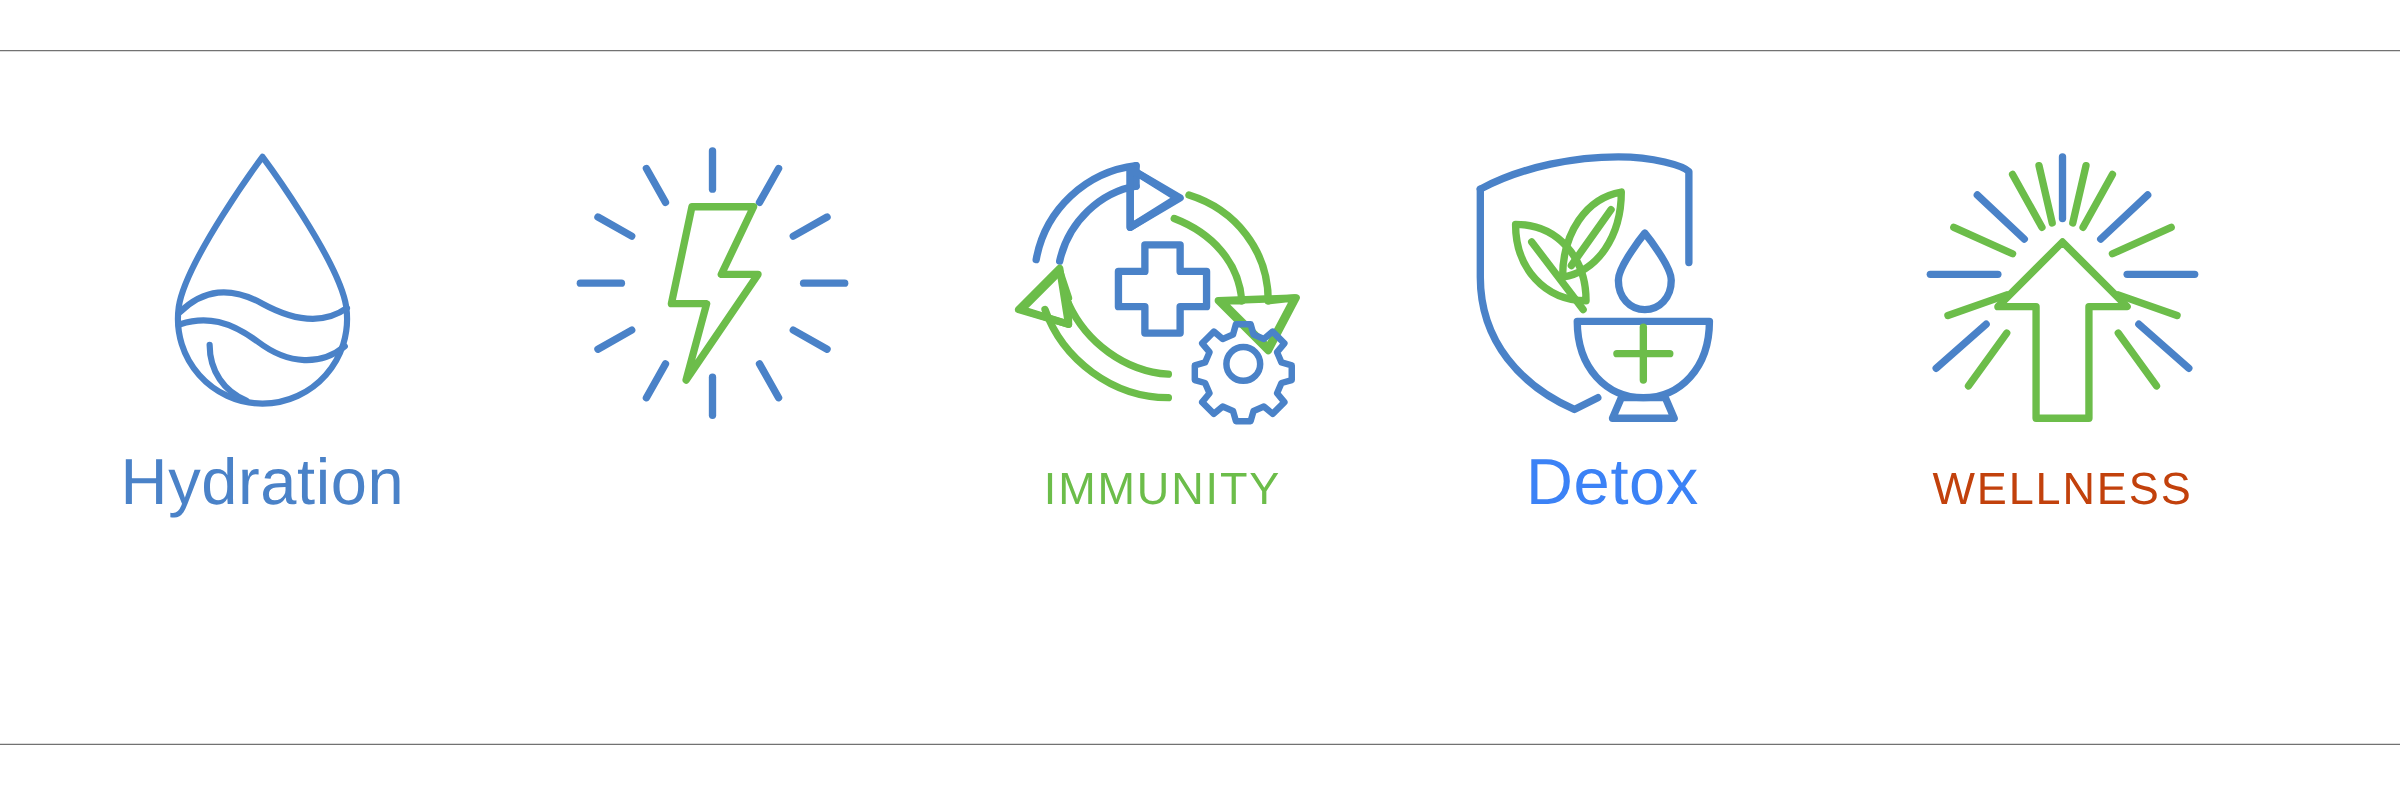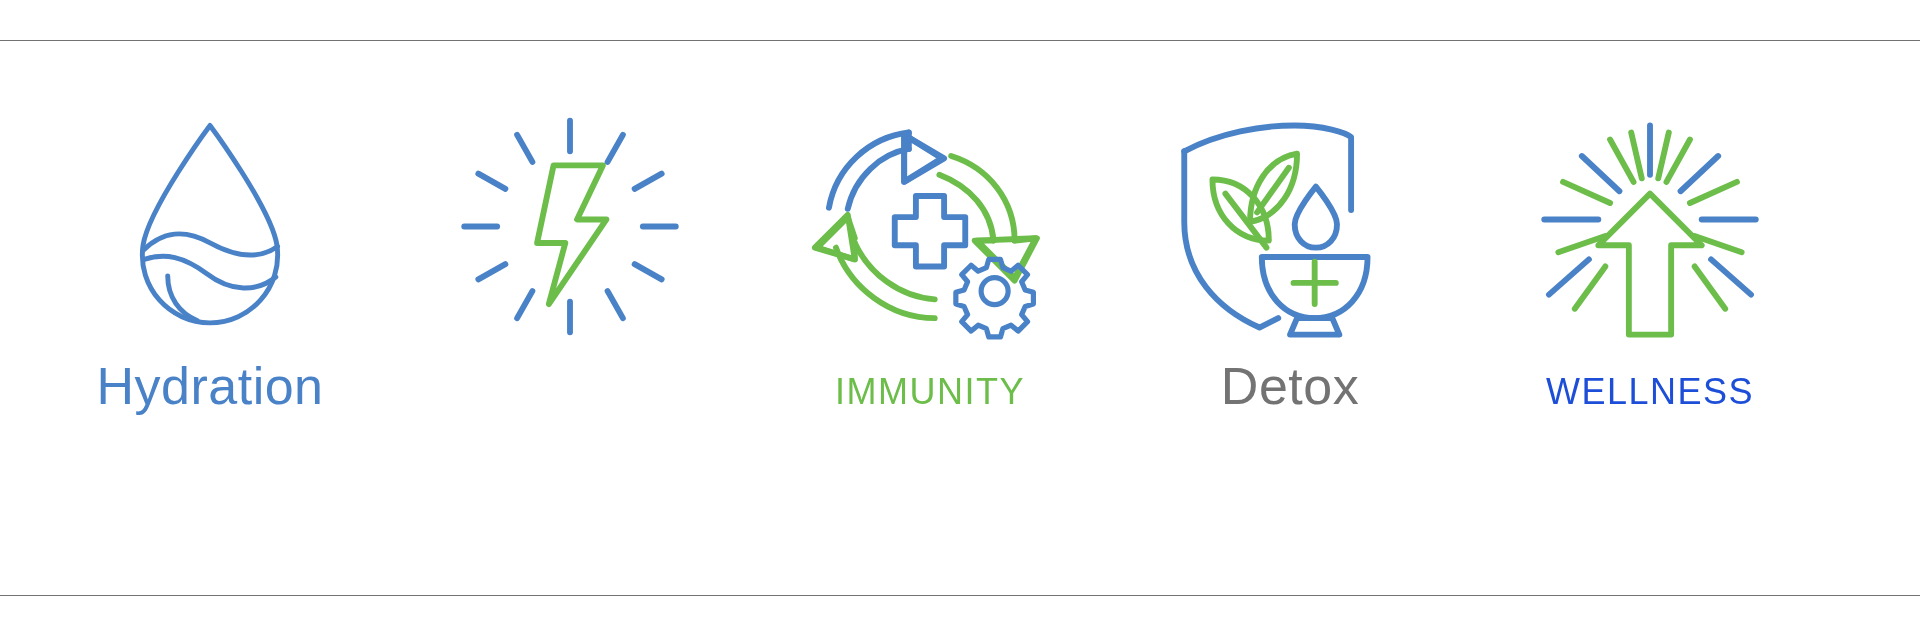--- a/index.html
+++ b/index.html
@@ -197,21 +197,21 @@
 
           <path d="M76 126 L166 126 C166 158 146 178 121 178 C96 178 76 158 76 126 Z" stroke="#4a82c8" stroke-width="5"></path>
           <path d="M100 192 L106 178 L136 178 L142 192 Z" stroke="#4a82c8" stroke-width="5"></path>
 
           <g stroke="#6cbd4a" stroke-width="5">
             <line x1="121" y1="130" x2="121" y2="166"></line>
             <line x1="103" y1="148" x2="139" y2="148"></line>
           </g>
         </svg>
       </div>
-      <div class="feature-label" style="color:#737373">Detox</div>
+      <div class="feature-label" style="color:#3b82f6">Detox</div>
     </div>
 
     <div class="feature">
       <div class="icon-box">
         <svg viewBox="0 0 200 200" fill="none" stroke-linecap="round" stroke-linejoin="round">
 
           <g stroke-width="5">
 
             <line x1="100" y1="14" x2="100" y2="56" stroke="#4a82c8"></line>
 
@@ -235,20 +235,20 @@
             <line x1="14" y1="158" x2="48" y2="128" stroke="#4a82c8"></line>
             <line x1="186" y1="158" x2="152" y2="128" stroke="#4a82c8"></line>
 
             <line x1="36" y1="170" x2="62" y2="134" stroke="#6cbd4a"></line>
             <line x1="164" y1="170" x2="138" y2="134" stroke="#6cbd4a"></line>
           </g>
 
           <path d="M100 72 L144 116 L118 116 L118 192 L82 192 L82 116 L56 116 Z" stroke="#6cbd4a" stroke-width="5"></path>
         </svg>
       </div>
-      <div class="feature-label caps" style="color:#1d4ed8">Wellness</div>
+      <div class="feature-label caps" style="color:#c2410c">Wellness</div>
     </div>
 
   </div>
 
   <div class="rule rule-bottom"></div>
 
 </div>
 
 </body></html>

